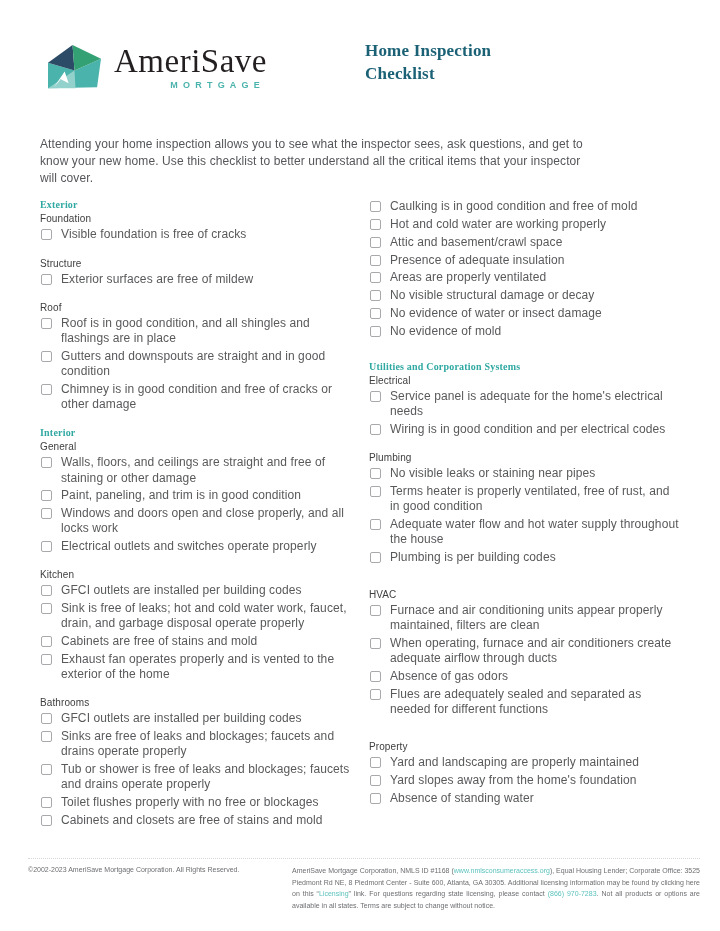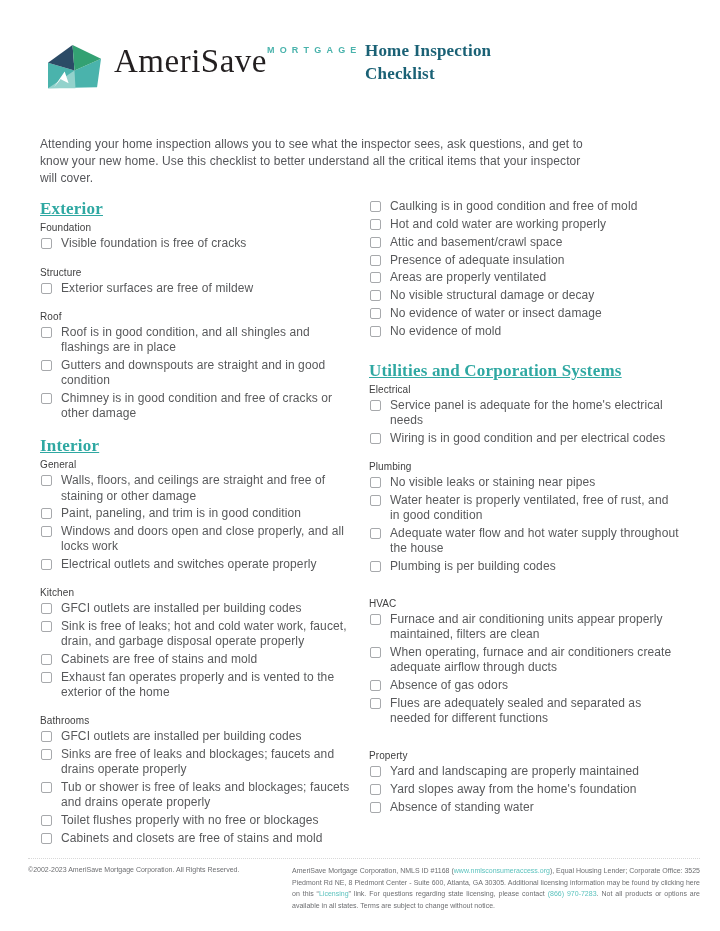--- a/index.html
+++ b/index.html
@@ -20,21 +20,21 @@
   html,body{width:720px;height:931px;background:#ffffff;overflow:hidden}
   body{
     position:relative;
     font-family:"Liberation Sans", sans-serif;
     padding:42px 40px 0 40px;
     color:var(--c-body);
   }
   .header{position:relative;height:88px}
   .logo{position:absolute;left:6px;top:2px;display:flex;align-items:flex-start;gap:11px}
   .logo-mark{width:57px;height:53px;flex:none}
-  .logo-text{display:flex;}
+  .logo-text{display:flex;flex-direction:column}
   .logo-wordmark{
     font-family:"Liberation Serif", serif;
     font-size:33px;line-height:1.05;color:var(--c-wordmark);letter-spacing:.5px;
   }
   .logo-tagline{
     font-size:9px;font-weight:bold;color:var(--logo-teal);
     letter-spacing:5.2px;text-align:right;margin-top:1px;padding-right:2px;
   }
   .title{
     position:absolute;left:325px;top:-2px;
@@ -42,21 +42,21 @@
     font-size:17px;line-height:1.33;color:var(--c-title);letter-spacing:.2px;
   }
   .intro{
     margin-top:6px;font-size:12px;line-height:1.43;color:#55565A;
     max-width:548px;letter-spacing:.1px;
   }
   .columns{display:flex;gap:18px;margin-top:12px}
   .col{flex:1;min-width:0}
   .section-heading{
     font-family:"Liberation Serif", serif;font-weight:bold;
-    font-size:17px;color:var(--c-teal);margin:0 0 3px 0;letter-spacing:.2px;text-decoration:underline;
+    font-size:10px;color:var(--c-teal);margin:0 0 3px 0;letter-spacing:.2px;
   }
   .section{margin-bottom:2px}
   .group{margin-bottom:15px}
   .group-label{font-size:10px;font-weight:normal;color:var(--c-sub);margin-bottom:3px;letter-spacing:.1px}
   .item{display:flex;margin-bottom:2.5px}
   .checkbox{
     width:11px;height:11px;border:1.2px solid var(--c-box);border-radius:2px;
     background:#fff;flex:none;margin:2px 9px 0 1px;
   }
   .item-text{font-size:12px;line-height:1.27;color:var(--c-body);letter-spacing:.1px}
@@ -243,21 +243,21 @@
           </div>
         </div>
         <div class="group" style="margin-top: 8px;">
           <div class="group-label">Plumbing</div>
           <div class="item">
             <span class="checkbox"></span>
             <span class="item-text">No visible leaks or staining near pipes</span>
           </div>
           <div class="item">
             <span class="checkbox"></span>
-            <span class="item-text">Water heater is properly ventilated, free of rust, and in good condition</span>
+            <span class="item-text">Terms heater is properly ventilated, free of rust, and in good condition</span>
           </div>
           <div class="item">
             <span class="checkbox"></span>
             <span class="item-text">Adequate water flow and hot water supply throughout the house</span>
           </div>
           <div class="item">
             <span class="checkbox"></span>
             <span class="item-text">Plumbing is per building codes</span>
           </div>
         </div>

